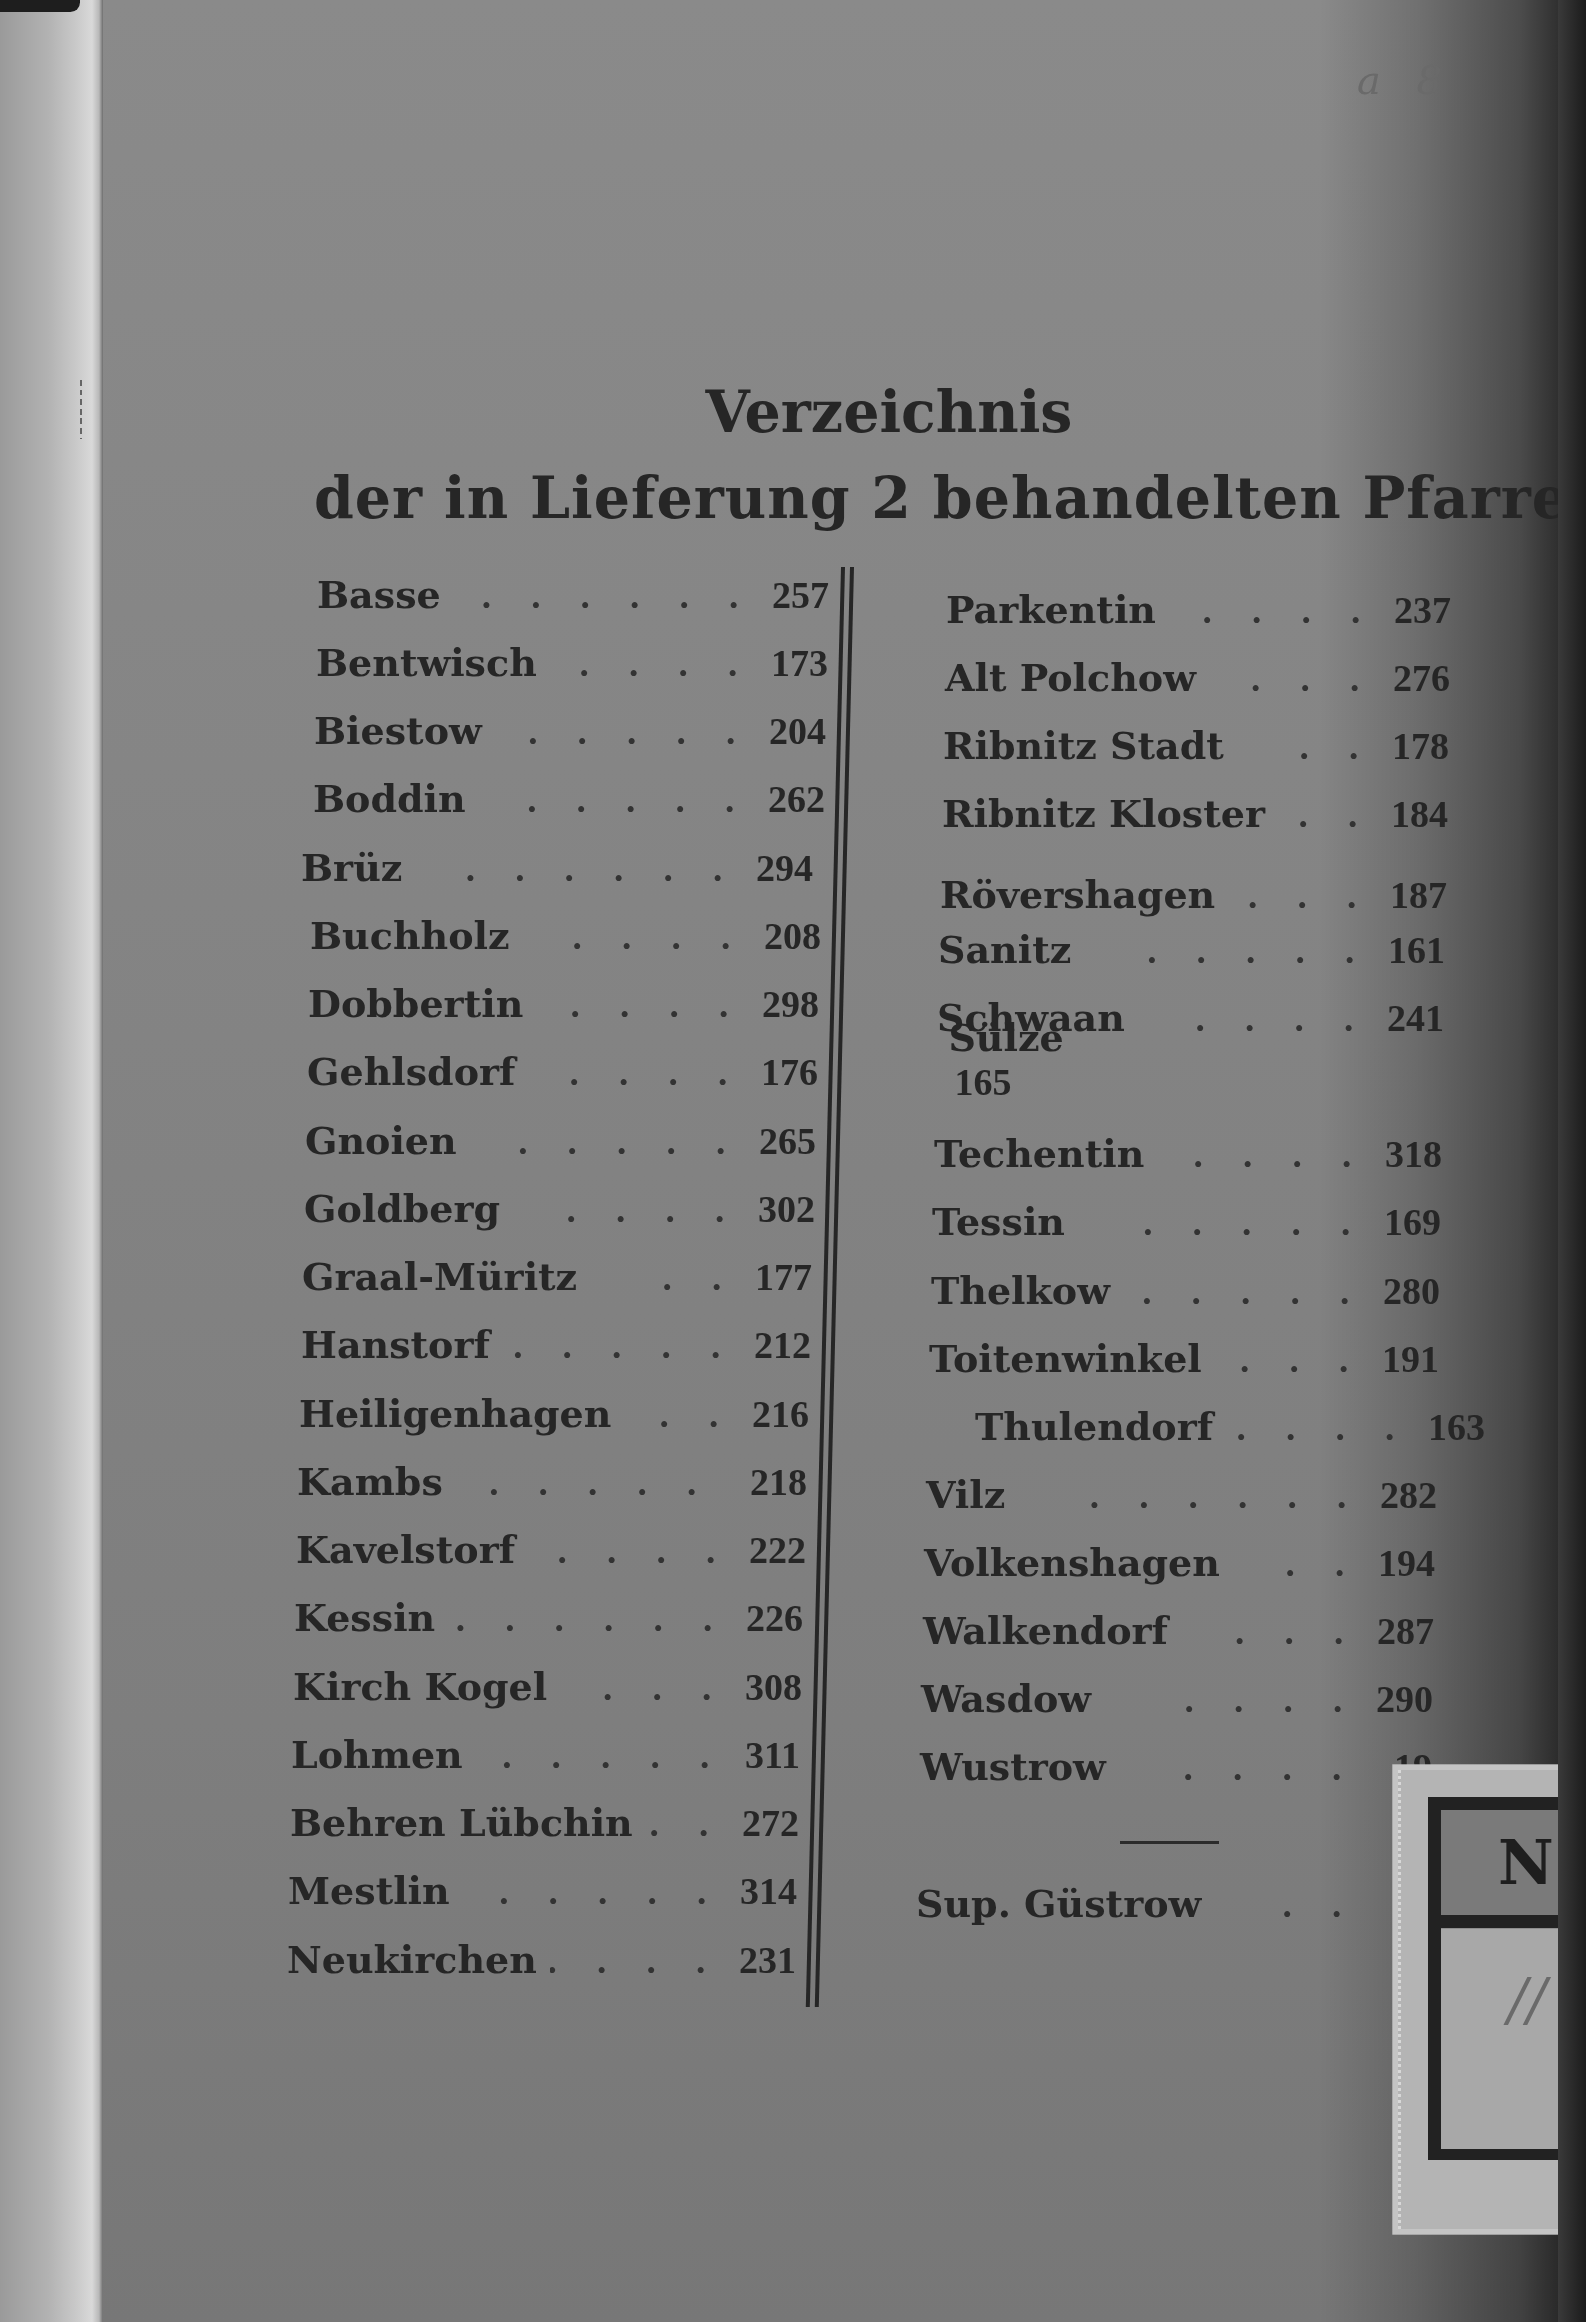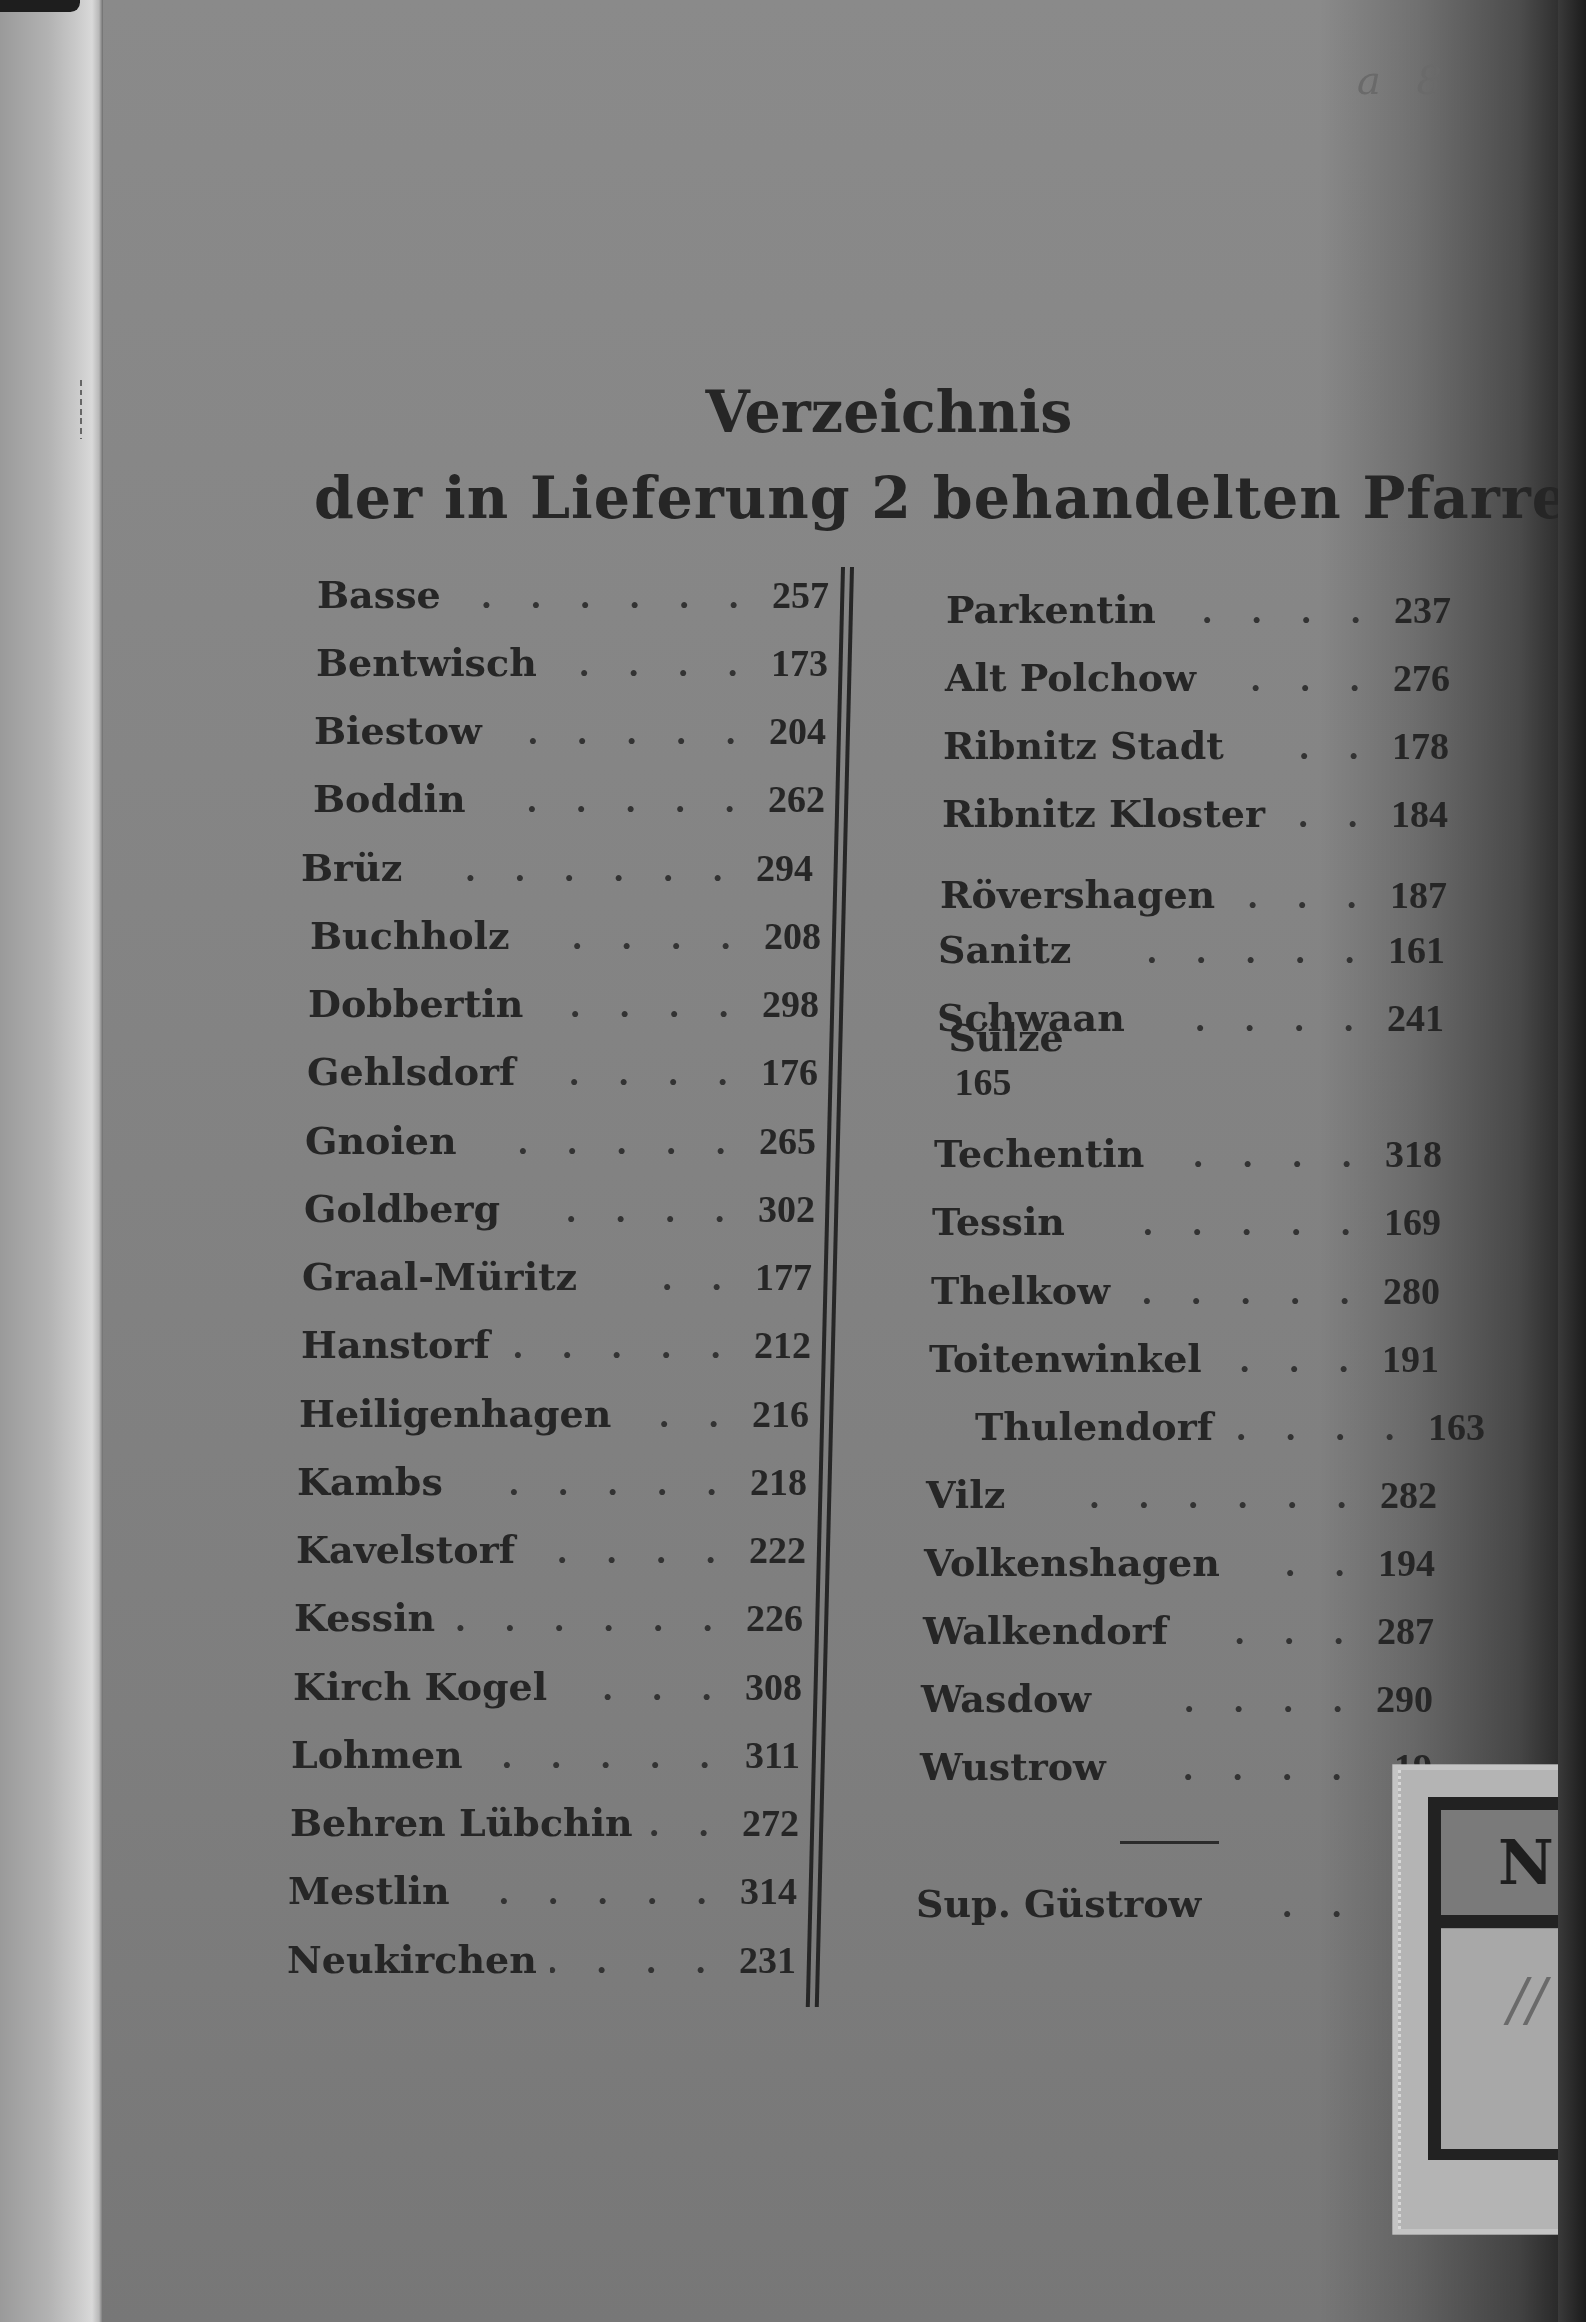--- a/index.html
+++ b/index.html
@@ -163,21 +163,21 @@
     <div class="row" style="left: 301px; top: 1322px; width: 510px;">
       <span class="name">Hanstorf</span>
       <span class="dots">. . . . .</span>
       <span class="page-no">212</span>
     </div>
     <div class="row" style="left: 299px; top: 1391px; width: 510px;">
       <span class="name">Heiligenhagen</span>
       <span class="dots">. .</span>
       <span class="page-no">216</span>
     </div>
-    <div class="row" style="left: 297px; top: 1459px; width: 510px;">
+    <div class="row" style="left: 297px; top: 1459px; width: 510px; gap: 20px;">
       <span class="name">Kambs</span>
       <span class="dots">. . . . .</span>
       <span class="page-no">218</span>
     </div>
     <div class="row" style="left: 296px; top: 1527px; width: 510px;">
       <span class="name">Kavelstorf</span>
       <span class="dots">. . . .</span>
       <span class="page-no">222</span>
     </div>
     <div class="row" style="left: 294px; top: 1595px; width: 509px;">

